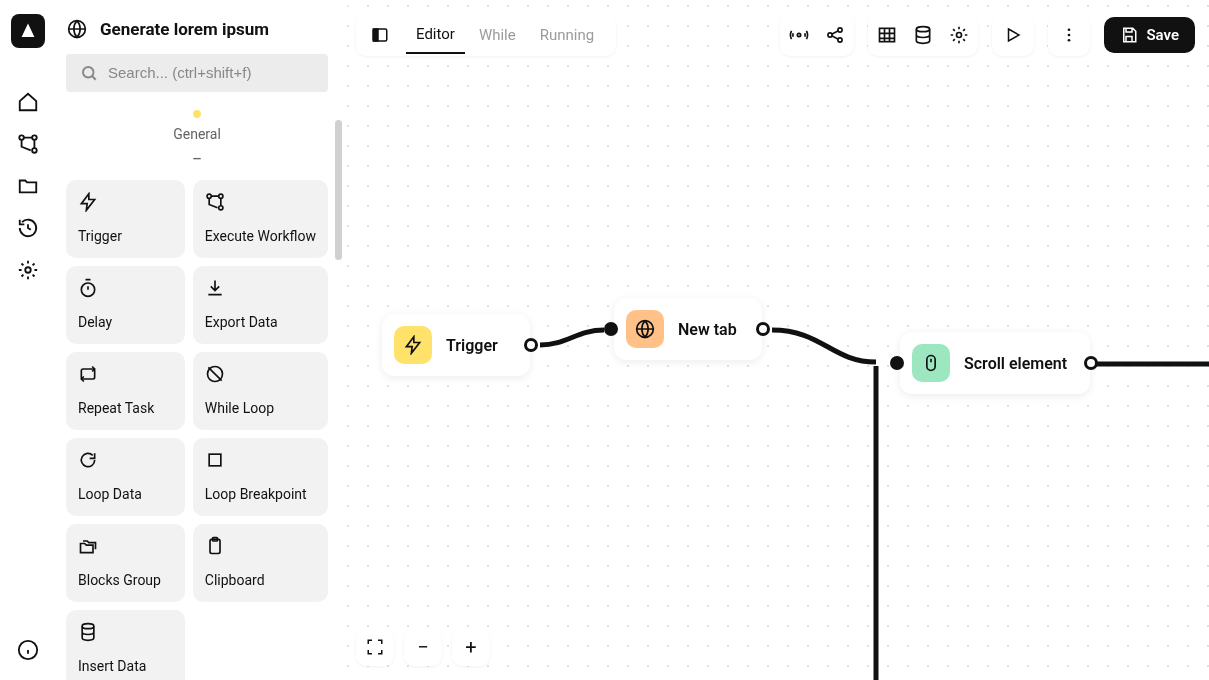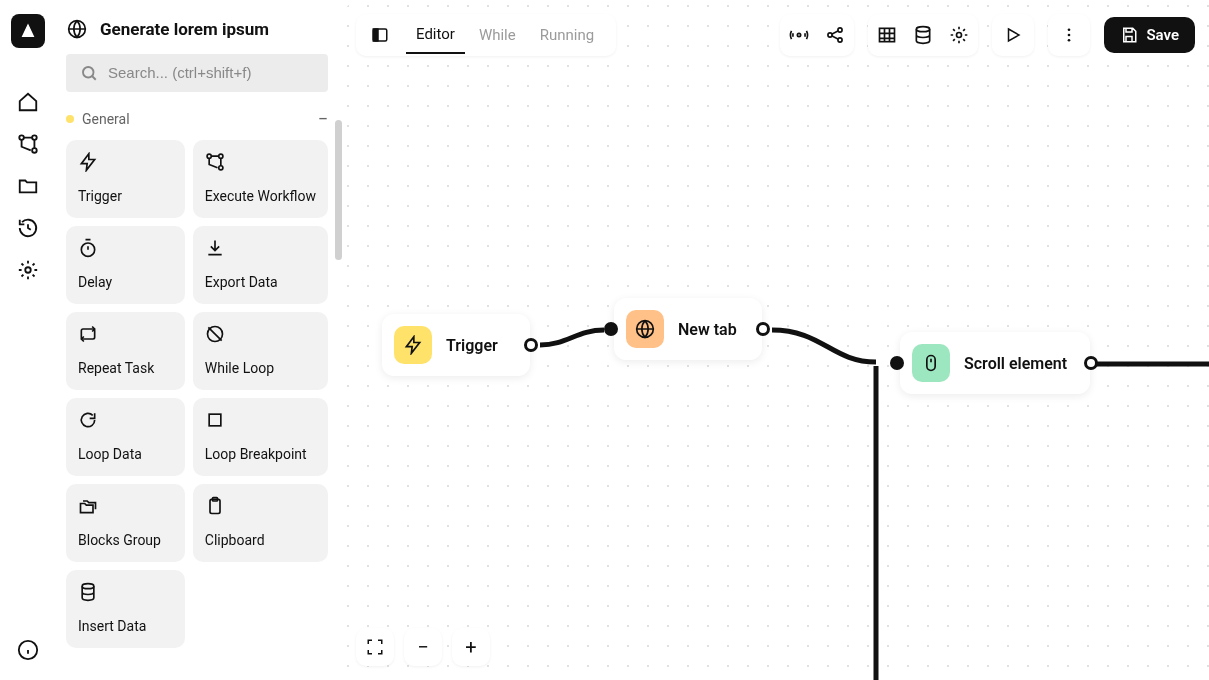--- a/index.html
+++ b/index.html
@@ -88,20 +88,21 @@
   font-size: 15px;
   color: #888;
   width: 100%;
 }
 .search input::placeholder { color: #888; }
 .section-head {
   display: flex;
   align-items: center;
   gap: 8px;
   margin-bottom: 12px;
+  flex-direction: column;
 }
 .section-dot {
   width: 8px;
   height: 8px;
   border-radius: 50%;
   background: #ffe26a;
 }
 .section-label {
   font-size: 14px;
   color: #646464;

